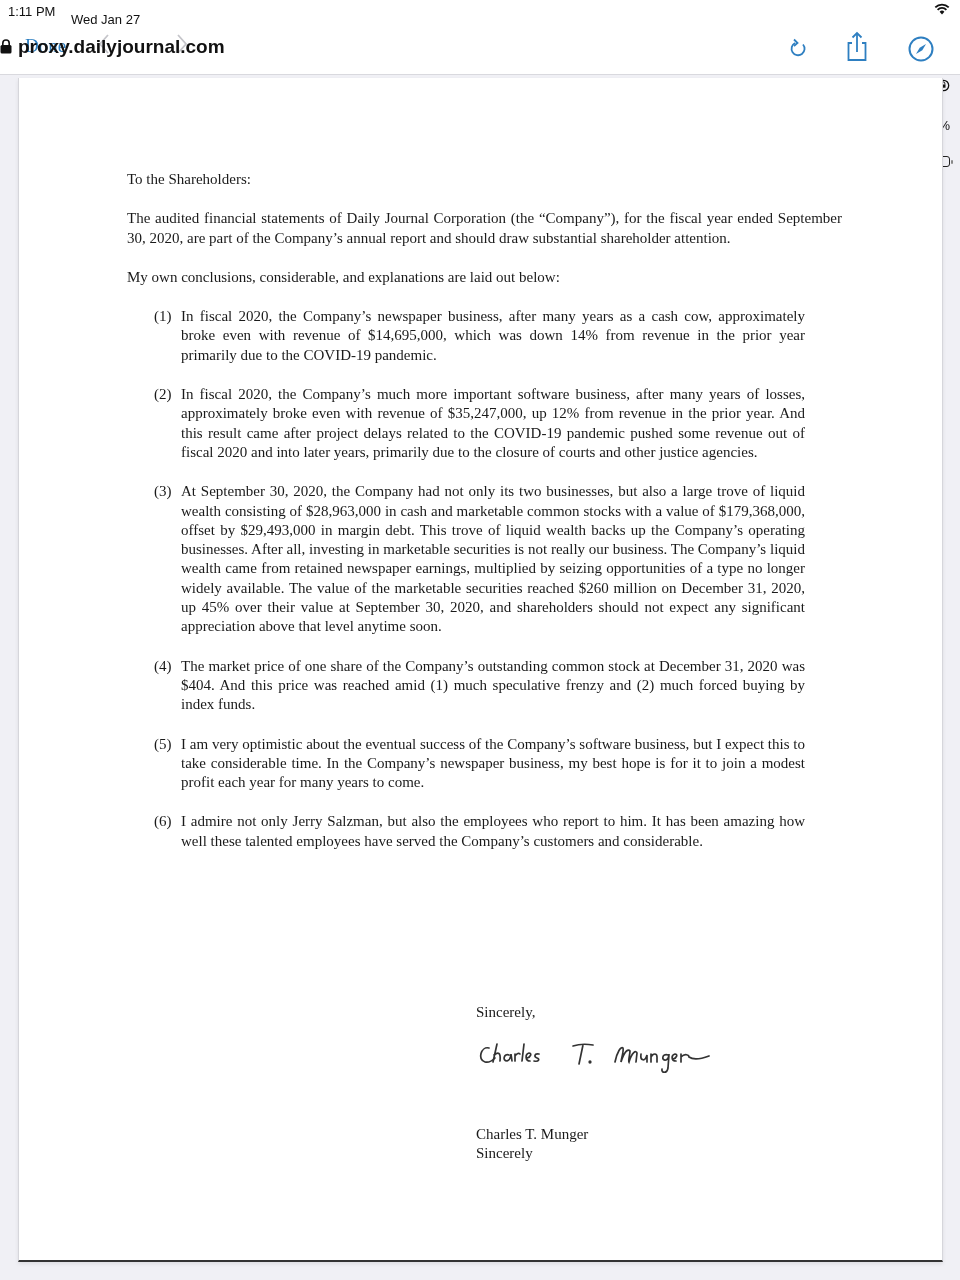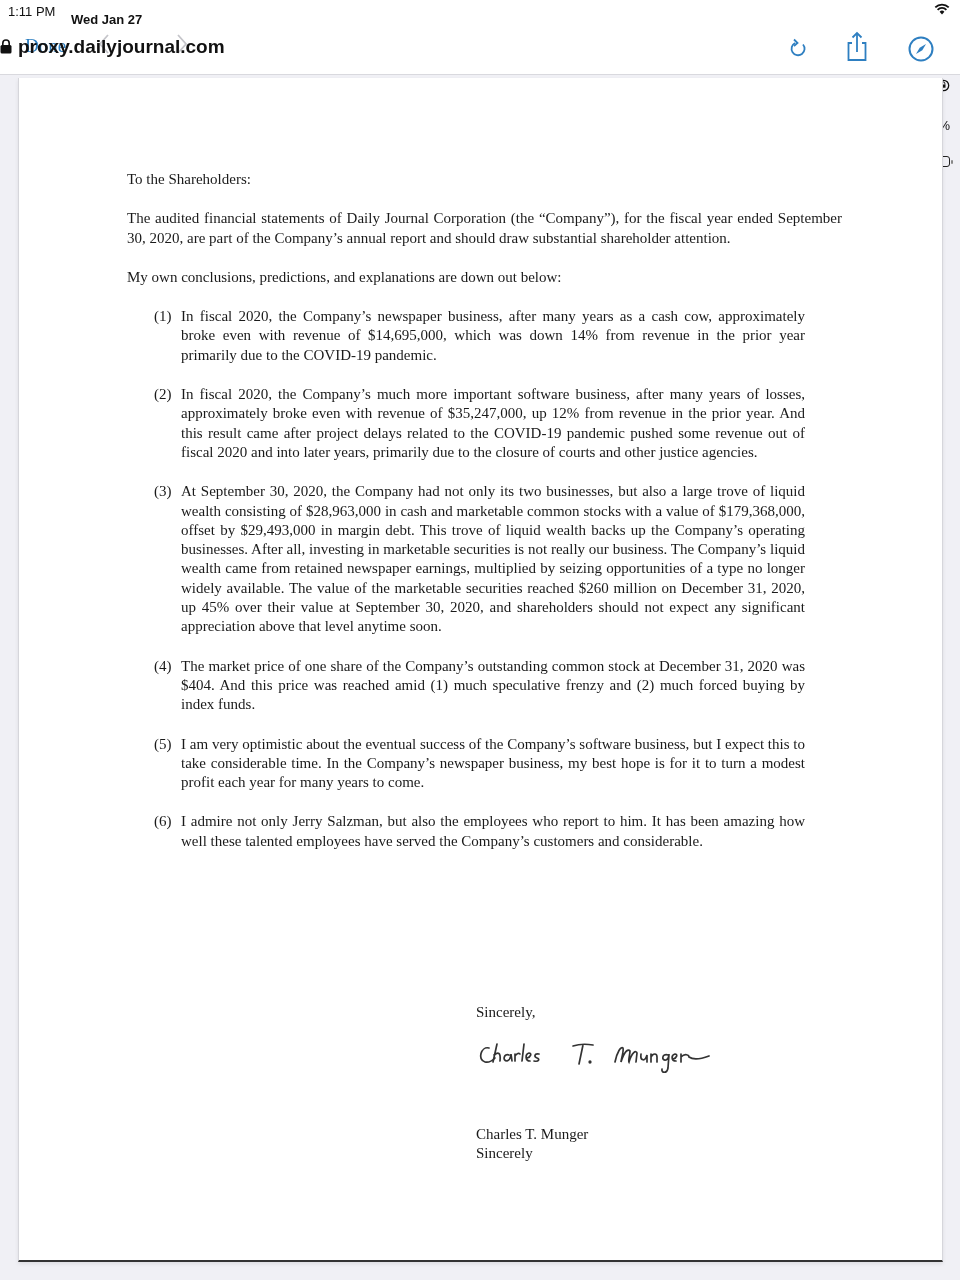--- a/index.html
+++ b/index.html
@@ -8,21 +8,21 @@
     background: #f0f0f5;
     font-family: "Liberation Sans", sans-serif;
     position: relative;
   }
   .statusbar {
     position: absolute; top: 0; left: 0; width: 960px; height: 24px;
     background: #ffffff;
     font-size: 13px; color: #111;
   }
   .statusbar .time { position: absolute; left: 8px; top: 4px; }
-  .statusbar .date { position: absolute; left: 71px; top: 12px; font-weight: bold; }
+  .statusbar .date { position: absolute; left: 71px; top: 12px; }
   .statusbar .right { position: absolute; right: 10px; top: 3px; display: flex; align-items: flex-end; gap: 23px; flex-direction: column; }
   .battery { width: 24px; height: 11px; border: 1px solid #222; border-radius: 3px; position: relative; padding: 1px; box-sizing: border-box; }
   .battery .fill { height: 100%; background: #111; border-radius: 1px; }
   .battery::after { content: ""; position: absolute; right: -4px; top: 3px; width: 2px; height: 4px; background: #888; border-radius: 1px; }
   .navbar {
     position: absolute; top: 24px; left: 0; width: 960px; height: 50px;
     background: #ffffff;
     border-bottom: 1px solid #d9d9de;
   }
   .done { position: absolute; left: 25px; top: 11px; font-size: 19px; color: #2e7fc1; cursor: pointer; font-family: Liberation Serif, serif; }
@@ -127,40 +127,40 @@
         <circle cx="15" cy="15" r="11.5" stroke="#2e7fc1" stroke-width="2" fill="none"></circle>
         <path d="M20 10 L16.3 16.3 L10 20 L13.7 13.7 Z" fill="#2e7fc1"></path>
       </svg>
   </span>
 </div>
 
 <div class="page">
   <div class="doc">
     <p class="salutation">To the Shareholders:</p>
     <p>The audited financial statements of Daily Journal Corporation (the “Company”), for the fiscal year ended September 30, 2020, are part of the Company’s annual report and should draw substantial shareholder attention.</p>
-    <p>My own conclusions, predictions, and explanations are down out below:</p>
+    <p>My own conclusions, considerable, and explanations are laid out below:</p>
     <div class="list-item">
       <span class="num">(1)</span>
       <span class="txt">In fiscal 2020, the  Company’s newspaper business, after many years as a cash cow, approximately broke even with revenue of $14,695,000, which was down 14% from revenue in the prior year primarily due to the COVID-19 pandemic.</span>
     </div>
     <div class="list-item">
       <span class="num">(2)</span>
       <span class="txt">In fiscal 2020, the Company’s much more important software business, after many years of losses, approximately broke even with revenue of $35,247,000, up 12% from revenue in the prior year.  And this result came after project delays related to the COVID-19 pandemic pushed some revenue out of fiscal 2020 and into later years, primarily due to the closure of courts and other justice agencies.</span>
     </div>
     <div class="list-item">
       <span class="num">(3)</span>
       <span class="txt">At September 30, 2020, the Company had not only its two businesses, but also a large trove of liquid wealth consisting of $28,963,000 in cash and marketable common stocks with a value of $179,368,000, offset by $29,493,000 in margin debt.  This trove of liquid wealth backs up the Company’s operating businesses. After all, investing in marketable securities is not really our business.  The Company’s liquid wealth came from retained newspaper earnings, multiplied by seizing opportunities of a type no longer widely available.  The value of the marketable securities reached $260 million on December 31, 2020, up 45% over their value at September 30, 2020, and shareholders should not expect any significant appreciation above that level anytime soon.</span>
     </div>
     <div class="list-item">
       <span class="num">(4)</span>
       <span class="txt">The market price of one share of the Company’s outstanding common stock at December 31, 2020 was $404. And this price was reached amid (1) much speculative frenzy and (2) much forced buying by index funds.</span>
     </div>
     <div class="list-item">
       <span class="num">(5)</span>
-      <span class="txt">I am very optimistic about the eventual success of the Company’s software business, but I expect this to take considerable time.  In the Company’s newspaper business, my best hope is for it to turn a modest profit each year for many years to come.</span>
+      <span class="txt">I am very optimistic about the eventual success of the Company’s software business, but I expect this to take considerable time.  In the Company’s newspaper business, my best hope is for it to join a modest profit each year for many years to come.</span>
     </div>
     <div class="list-item">
       <span class="num">(6)</span>
       <span class="txt">I admire not only Jerry Salzman, but also the employees who report to him. It has been amazing how well these talented employees have served the Company’s customers and considerable.</span>
     </div>
   </div>
 
   <div class="closing">Sincerely,</div>
 
   <div class="signature">

